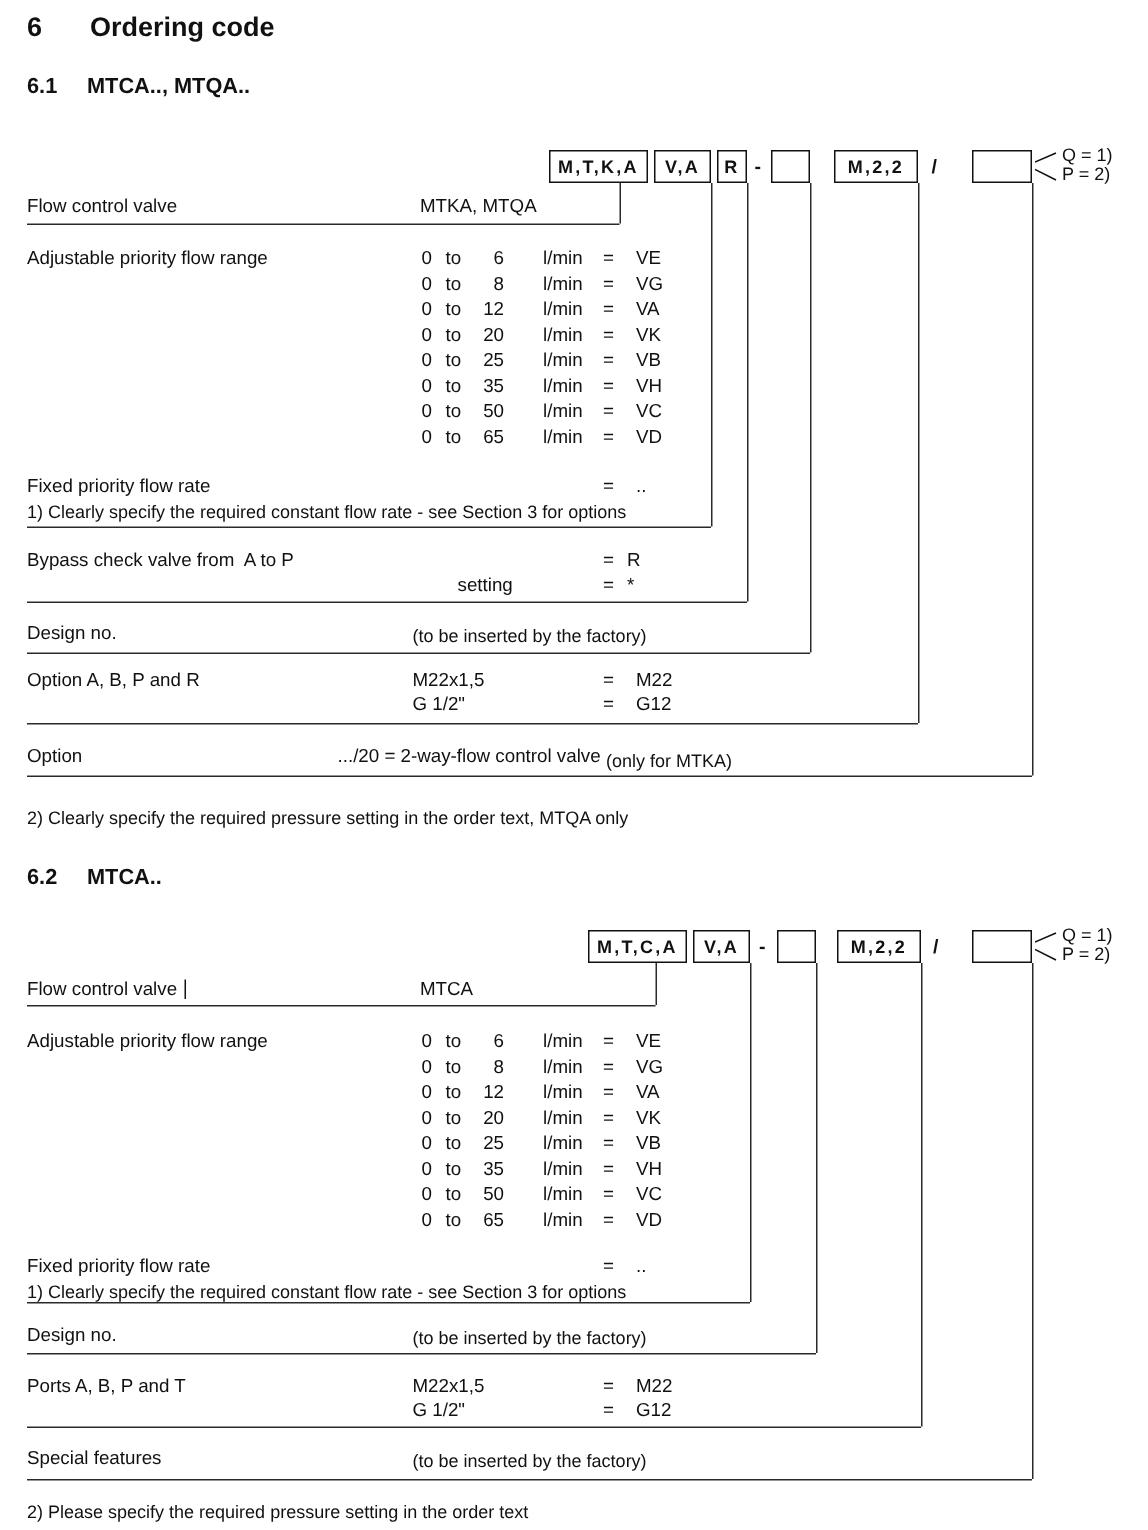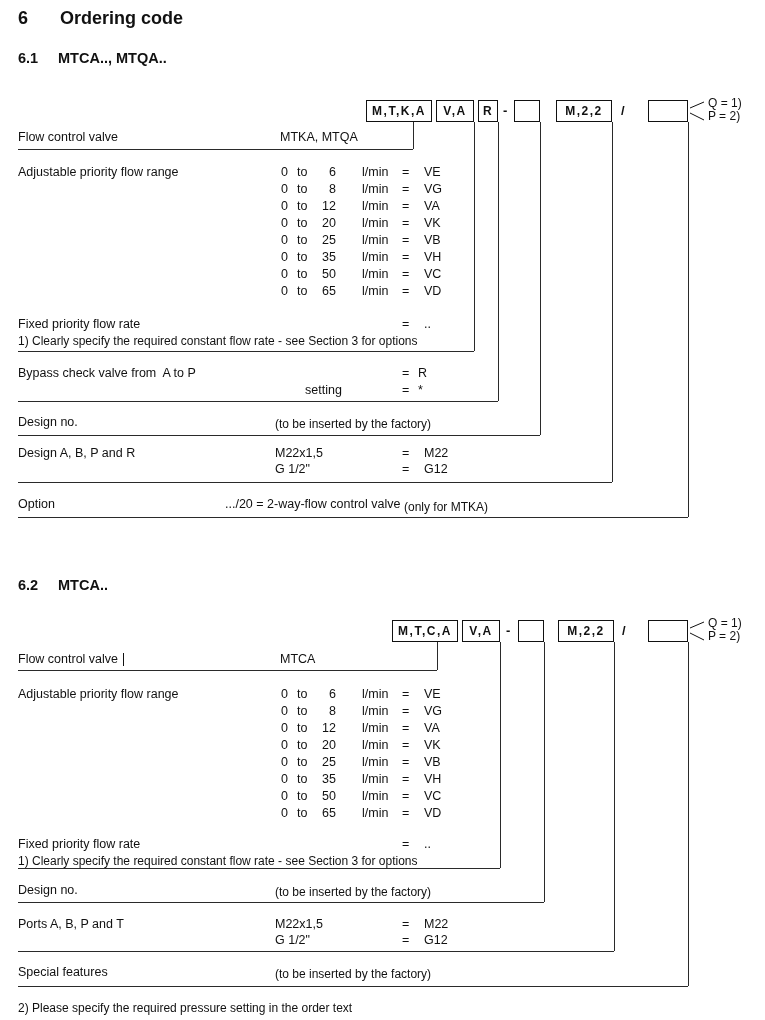--- a/index.html
+++ b/index.html
@@ -149,32 +149,33 @@
   <span class="abs lbl" style="left:18px;top:366px">Bypass check valve from  A to P</span>
   <span class="abs lbl" style="left:402px;top:366px">=</span>
   <span class="abs lbl" style="left:418px;top:366px">R</span>
   <span class="abs lbl" style="left:305px;top:383px">setting</span>
   <span class="abs lbl" style="left:402px;top:383px">=</span>
   <span class="abs lbl" style="left:418px;top:383px">*</span>
 
   <span class="abs lbl" style="left:18px;top:415px">Design no.</span>
   <span class="abs small" style="left:275px;top:417px">(to be inserted by the factory)</span>
 
-  <span class="abs lbl" style="left:18px;top:446px">Design A, B, P and R</span>
+  <span class="abs lbl" style="left:18px;top:446px">Option A, B, P and R</span>
   <span class="abs lbl" style="left:275px;top:446px">M22x1,5</span>
   <span class="abs lbl" style="left:402px;top:446px">=</span>
   <span class="abs lbl" style="left:424px;top:446px">M22</span>
   <span class="abs lbl" style="left:275px;top:462px">G 1/2"</span>
   <span class="abs lbl" style="left:402px;top:462px">=</span>
   <span class="abs lbl" style="left:424px;top:462px">G12</span>
 
   <span class="abs lbl" style="left:18px;top:497px">Option</span>
   <span class="abs lbl" style="left:225px;top:497px">.../20 = 2-way-flow control valve</span>
   <span class="abs small" style="left:404px;top:500px">(only for MTKA)</span>
 
+  <span class="abs small" style="left:18px;top:538px">2) Clearly specify the required pressure setting in the order text, MTQA only</span>
 
   <div class="abs h2" style="left:18px;top:577px">6.2</div>
   <div class="abs h2" style="left:58px;top:577px">MTCA..</div>
 
   <div class="cbox" style="left:392px;top:620px;width:66px">M,T,C,A</div>
   <div class="cbox" style="left:462px;top:620px;width:38px">V,A</div>
   <span class="sep" style="left:506px;top:623px">-</span>
   <div class="cbox" style="left:518px;top:620px;width:26px"></div>
   <div class="cbox" style="left:558px;top:620px;width:56px">M,2,2</div>
   <span class="sep" style="left:622px;top:623px">/</span>

